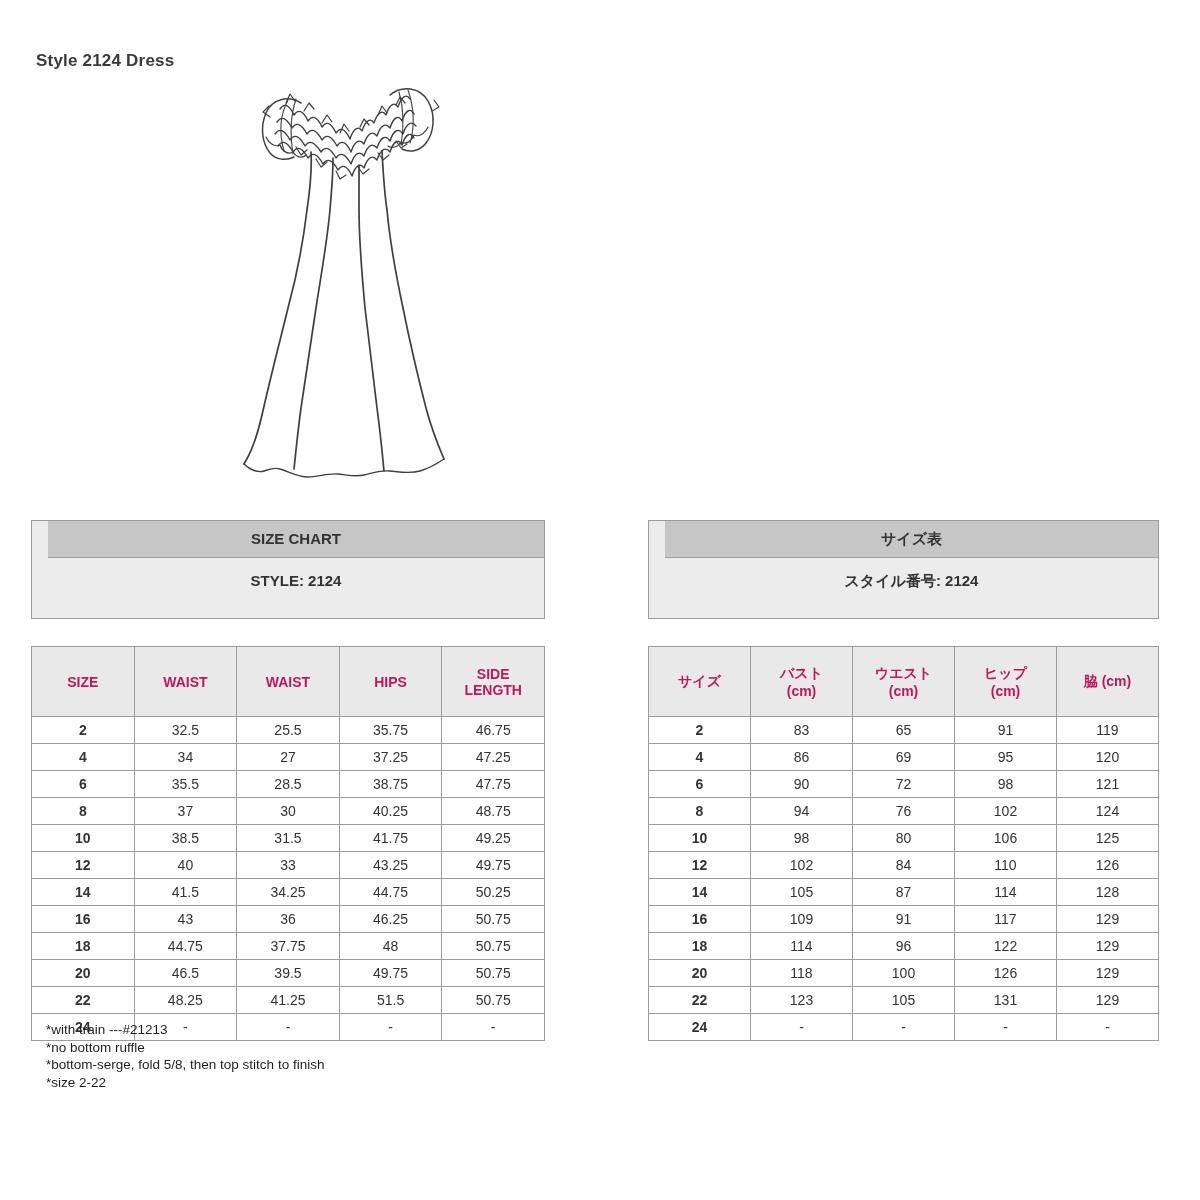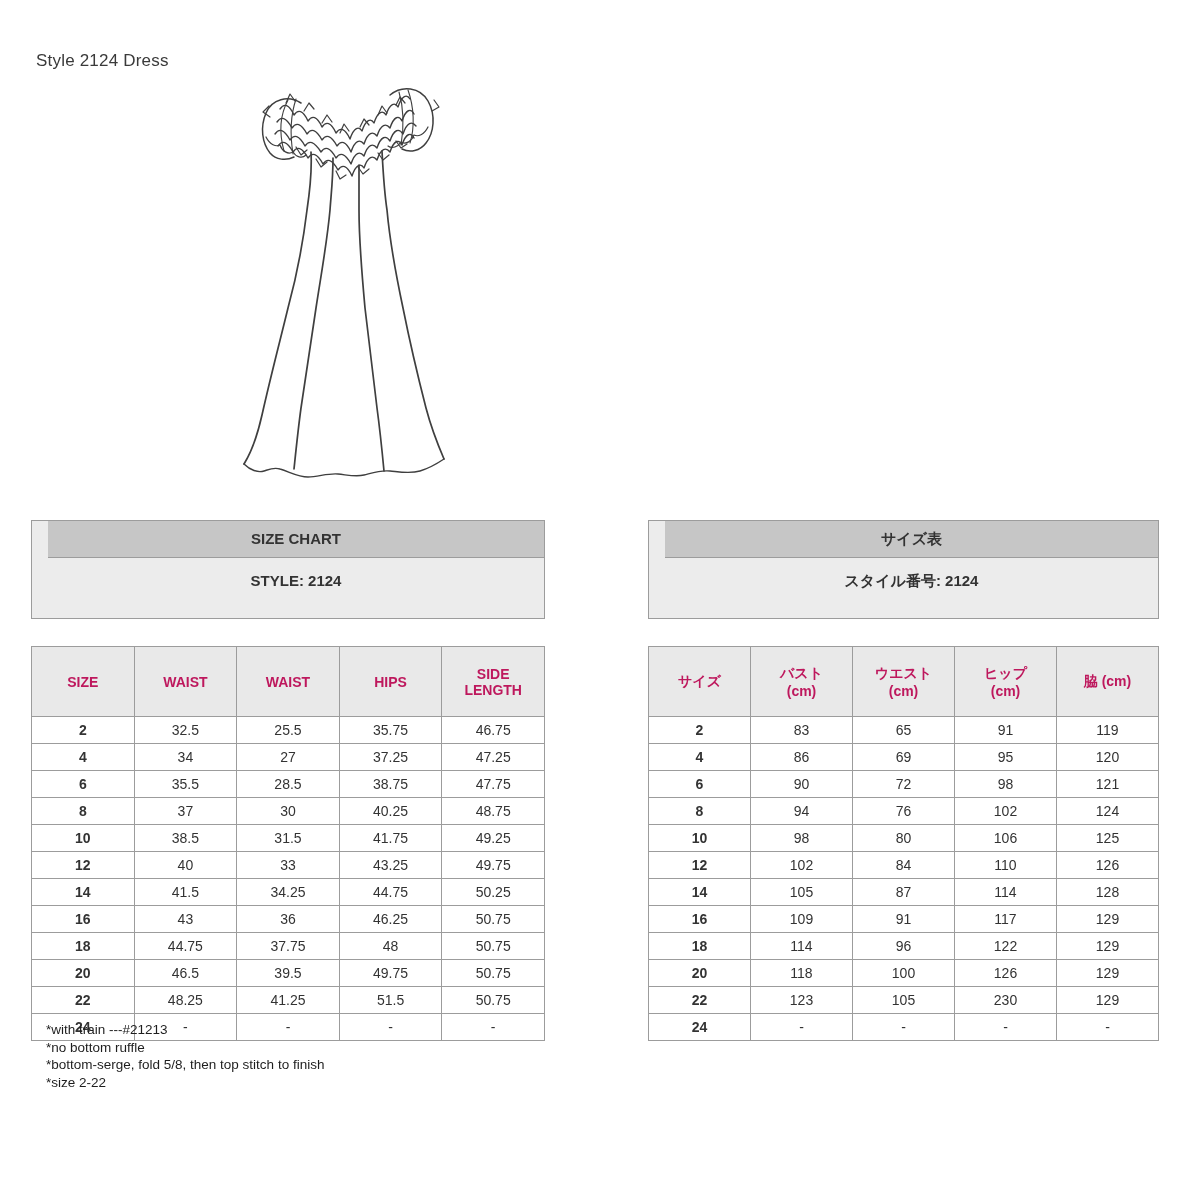--- a/index.html
+++ b/index.html
@@ -2,21 +2,21 @@
 <html><head>
 <meta charset="utf-8">
 <style>
   html,body{margin:0;padding:0;background:#ffffff;}
   body{
     width:1200px;height:1200px;position:relative;overflow:hidden;
     font-family:"Liberation Sans", sans-serif;color:#333;
   }
   .page-title{
     position:absolute;left:36px;top:40px;
-    font-size:17px;font-weight:normal;color:#3a3a3a;letter-spacing:0.2px;
+    font-size:17px;font-weight:bold;color:#3a3a3a;letter-spacing:0.2px;
   }
   .sketch{position:absolute;left:200px;top:75px;width:280px;height:420px;}
   .sketch svg{display:block;width:100%;height:100%;}
   .chart-section{position:absolute;top:520px;}
   #chart-en{left:31px;width:514px;}
   #chart-jp{left:648px;width:511px;border-radius:15px;}
   .chart-header{border:1px solid #9c9c9c;background:#ececec;padding-left:16px;}
   .chart-header .row1{
     background:#c6c6c6;height:36px;line-height:36px;text-align:center;
     font-weight:bold;font-size:15px;color:#333;border-bottom:1px solid #9c9c9c;
@@ -287,21 +287,21 @@
           <td class="size-col">20</td>
           <td>118</td>
           <td>100</td>
           <td>126</td>
           <td>129</td>
         </tr>
         <tr>
           <td class="size-col">22</td>
           <td>123</td>
           <td>105</td>
-          <td>230</td>
+          <td>131</td>
           <td>129</td>
         </tr>
         <tr>
           <td class="size-col">24</td>
           <td>-</td>
           <td>-</td>
           <td>-</td>
           <td>-</td>
         </tr>
       </tbody>

